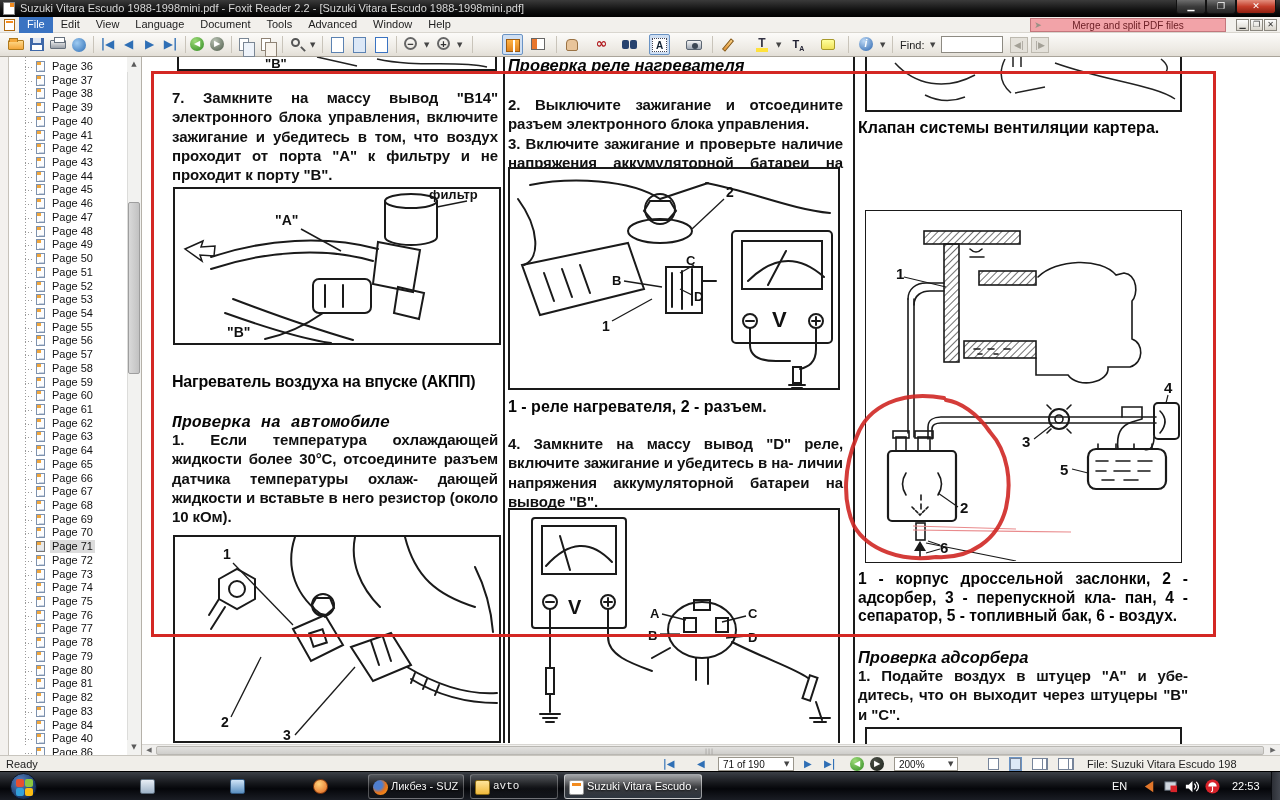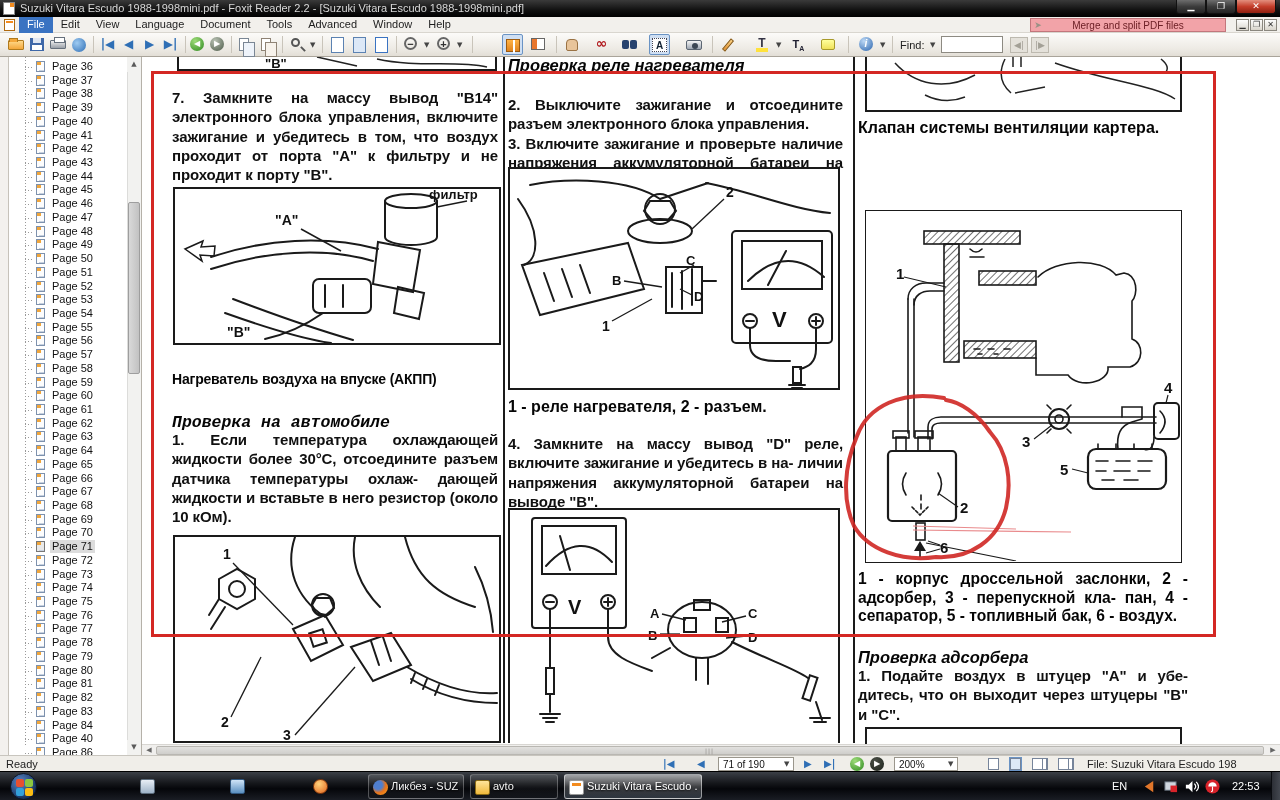--- a/index.html
+++ b/index.html
@@ -103,21 +103,21 @@
   .sb-track { left:127px; top:0; width:14px; height:698px; background:#f2f2f0; border-left:1px solid #dcdcda; }
   .sb-btn { left:127px; width:14px; height:15px; background:#f2f2f0; color:#5a5a5a; font-size:7px; text-align:center; line-height:14px; }
   .sb-thumb { left:128px; width:12px; background:linear-gradient(90deg,#d9d9d9,#c2c2c2); border:1px solid #9e9e9e; border-radius:2px; }
   #sidebar-border { left:141px; top:0; width:1px; height:698px; background:#b5b1a9; }
 
   #docarea { left:142px; top:0; width:1138px; height:698px; background:#fff; }
   
 
   .dtext { position:absolute; color:#101010; font-weight:bold; text-align:justify;
     font-size:15px; line-height:19.3px; letter-spacing:-0.1px; }
-  .dhead1 { position:absolute; color:#060606; font-weight:bold; font-size:14px; line-height:21px; letter-spacing:-0.2px;}
+  .dhead1 { position:absolute; color:#060606; font-weight:bold; font-size:16px; line-height:26px; letter-spacing:-0.2px;}
   .dhead2 { position:absolute; color:#060606; font-weight:bold; font-style:italic; font-size:16.5px; }
   .dcap { position:absolute; color:#060606; font-weight:bold; font-size:15.2px; line-height:18.5px; text-align:justify; }
   .figbox { position:absolute; border:2px solid #1a1a1a; background:#fff; }
   .colsep { position:absolute; width:1.5px; background:#1a1a1a; }
   svg text { font-family:"Liberation Sans",sans-serif; font-weight:bold; fill:#111; }
   #red-rect { position:absolute; border:3px solid #d42823; background:transparent; }
 
   .hscroll { position:absolute; background:#f0efed; border-top:1px solid #d8d6d2; }
   .hs-btn { position:absolute; top:0; width:12px; height:11px; color:#666; font-size:7px; text-align:center; line-height:11px; background:#f0efed; }
   .hs-thumb { position:absolute; top:1px; height:9px; background:linear-gradient(#e2e1df,#cfcecb); border:1px solid #b9b7b2; border-radius:2px; }
@@ -913,21 +913,21 @@
       <div class="orbflag" style="left:14px;top:14px;background:#fbbc12;"></div>
     </div>
     <div class="ql abs" style="left:140px;background:linear-gradient(#e8eef5,#9fb3c8);border:1px solid #5a6a7a;"></div>
     <div class="ql abs" style="left:230px;background:linear-gradient(#cfe4f7,#5a8fc0);border:1px solid #31577e;"></div>
     <div class="ql abs" style="left:313px;border-radius:50%;background:radial-gradient(circle at 5px 4px,#ffd27c,#e2641c);border:1px solid #8a3c0c;"></div>
 
     <div class="taskbtn abs" style="left:368px;width:96px;">
       <span class="tb-ico" style="border-radius:50%;background:radial-gradient(circle at 5px 5px,#4f7fd0 30%,#e8731a 55%,#f4a21f);"></span>
       <span class="tb-label">Ликбез - SUZUKI CL...</span>
     </div>
-    <div class="taskbtn abs" style="left:470px;width:88px;">
+    <div class="taskbtn abs" style="left:470px;width:88px;font-family:Liberation Mono, monospace;">
       <span class="tb-ico" style="background:linear-gradient(#ffe49a,#f0b93c);border:1px solid #8a6a14;border-radius:2px;"></span>
       <span class="tb-label">avto</span>
     </div>
     <div class="taskbtn active abs" style="left:564px;width:138px;">
       <span class="tb-ico" style="background:#fff;border:1px solid #999;border-radius:2px;">
           <i style="position:absolute;left:2px;top:2px;width:9px;height:3px;background:#f38c1f;"></i>
         </span>
       <span class="tb-label">Suzuki Vitara Escudo ...</span>
     </div>
 

